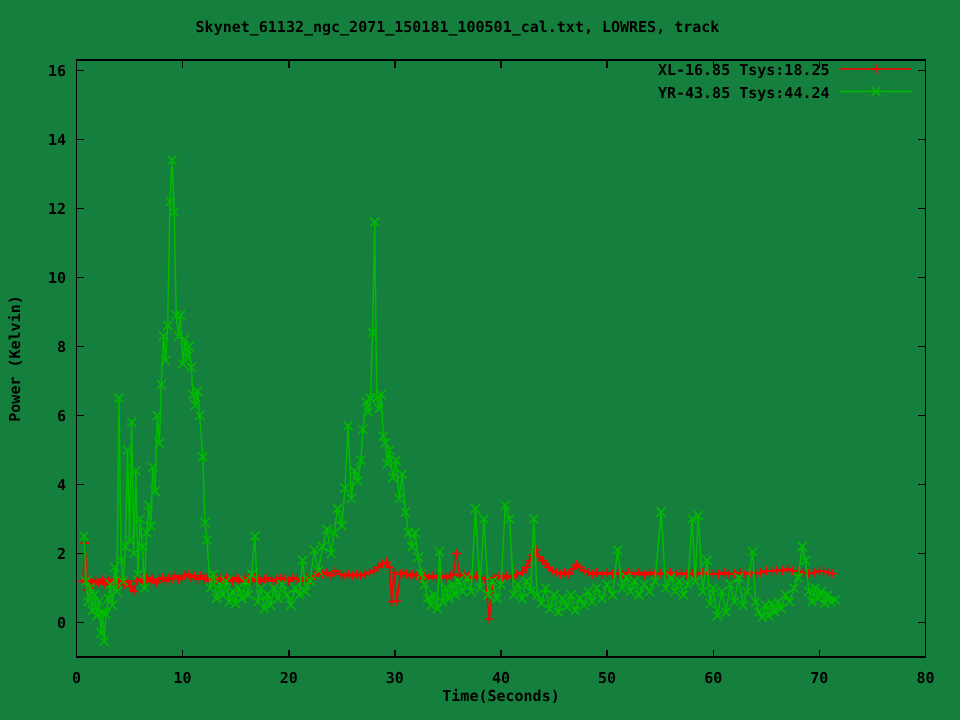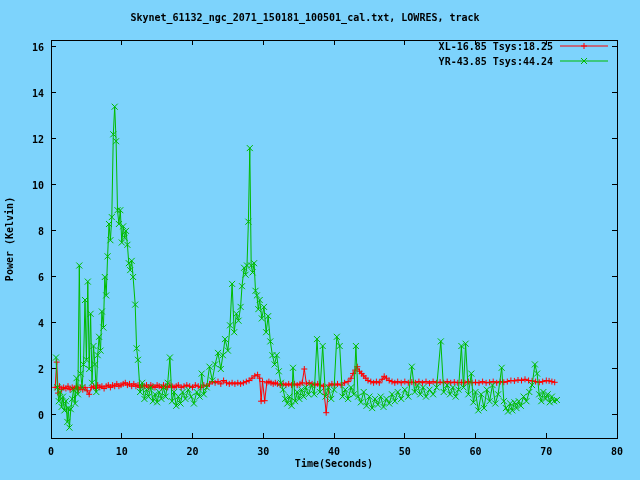--- a/index.html
+++ b/index.html
@@ -1,16 +1,16 @@
 <!DOCTYPE html>
 <html><head>
 <meta charset="utf-8">
 <style>
   html,body{margin:0;padding:0;background:#fff;}
-  #stage{position:relative;width:640px;height:480px;background:#7dd3fc;overflow:hidden;
+  #stage{position:relative;width:640px;height:480px;background:#15803d;overflow:hidden;
          font-family:"DejaVu Sans Mono",monospace;}
   svg text{font-family:"DejaVu Sans Mono",monospace;font-weight:bold;fill:#000000;}
 </style>
 </head>
 <body>
 
 <div id="stage">
   <svg id="chart" width="640" height="480" viewBox="0 0 640 480">
     <text id="chart-title" x="305" y="21" font-size="10" text-anchor="middle">Skynet_61132_ngc_2071_150181_100501_cal.txt, LOWRES, track</text>
 

